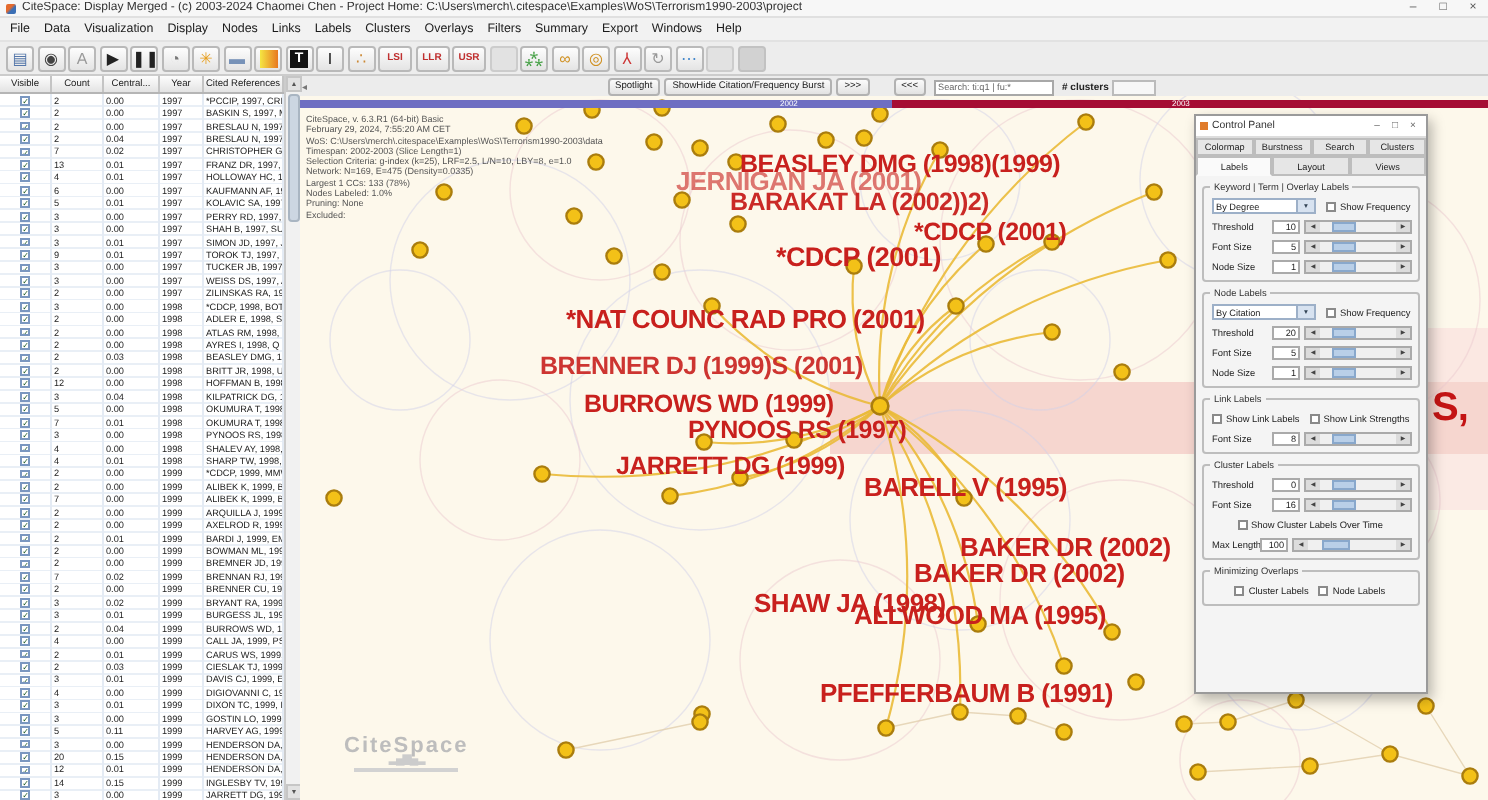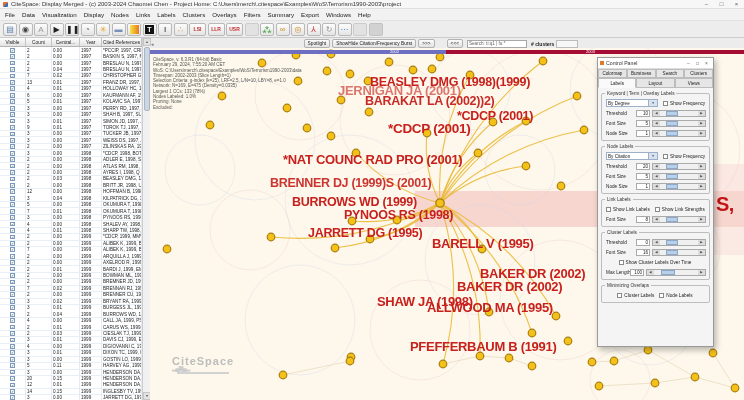--- a/index.html
+++ b/index.html
@@ -62,21 +62,21 @@
   .canvas{position:absolute;left:150px;top:48px;width:594px;height:352px;background:#fdf8eb;overflow:hidden}
   .band{position:absolute}
   .timebar-left{position:absolute;left:0;top:2px;width:296px;height:4px;background:#6e6ec2}
   .timebar-right{position:absolute;left:296px;top:2px;width:298px;height:4px;background:#a50d34}
   .tb-year{position:absolute;top:2px;font-size:4px;line-height:4px;color:#fff;letter-spacing:0}
   .meta{position:absolute;left:3px;top:9px;font-size:4.5px;line-height:5.3px;color:#555;white-space:nowrap}
   #graph-svg{position:absolute;left:0;top:0}
   .nlabel{position:absolute;font-weight:bold;color:#c8201d;white-space:nowrap;letter-spacing:-0.3px;line-height:1}
   .big-label{position:absolute;font-weight:bold;color:#c41414;white-space:nowrap;letter-spacing:-0.5px;
     font-size:20px;line-height:1}
-  .watermark{position:absolute;left:22px;top:308px;text-align:left}
+  .watermark{position:absolute;left:22px;top:320px;text-align:center}
   .wm-text{font-size:11px;font-weight:bold;letter-spacing:1px;color:#bdbdbd;line-height:10px}
   .wm-logo{font-size:6px;color:#cccccc;line-height:5px;letter-spacing:-1px}
   .wm-bar{width:52px;height:2px;background:#d2d2d2;margin:1px auto 0}
   
   .cpanel{position:absolute;left:597px;top:57px;width:117px;height:290px;background:#f4f4f4;
     border:1px solid #9a9a9a;box-shadow:2px 3px 6px rgba(0,0,0,.28);box-sizing:border-box;z-index:10}
   .cp-title{height:10px;display:flex;align-items:center;background:#ffffff;border-bottom:1px solid #ddd;
     font-size:5.2px;color:#333;padding:0 2px}
   .cp-icon{width:4px;height:4px;background:#e07b2a;margin-right:2px;flex:none}
   .cp-controls{margin-left:auto;display:flex}
@@ -820,22 +820,22 @@
 
     <div id="labels-layer">
         <div class="nlabel" style="left: 188px; top: 36px; font-size: 13px; opacity: 0.6;">JERNIGAN JA (2001)</div>
         <div class="nlabel" style="left: 220px; top: 28px; font-size: 12.5px; opacity: 1;">BEASLEY DMG (1998)(1999)</div>
         <div class="nlabel" style="left: 215px; top: 47px; font-size: 12.5px; opacity: 0.95;">BARAKAT LA (2002))2)</div>
         <div class="nlabel" style="left: 307px; top: 62px; font-size: 12.5px; opacity: 1;">*CDCP (2001)</div>
         <div class="nlabel" style="left: 238px; top: 74px; font-size: 13.5px; opacity: 1;">*CDCP (2001)</div>
         <div class="nlabel" style="left: 133px; top: 105px; font-size: 13px; opacity: 1;">*NAT COUNC RAD PRO (2001)</div>
         <div class="nlabel" style="left: 120px; top: 129px; font-size: 12.5px; opacity: 0.9;">BRENNER DJ (1999)S (2001)</div>
         <div class="nlabel" style="left: 142px; top: 148px; font-size: 12.5px; opacity: 1;">BURROWS WD (1999)</div>
-        <div class="nlabel" style="left: 194px; top: 161px; font-size: 12.5px; opacity: 1;">PYNOOS RS (1998)</div>
-        <div class="nlabel" style="left: 158px; top: 179px; font-size: 12.5px; opacity: 1;">JARRETT DG (1995)</div>
+        <div class="nlabel" style="left: 194px; top: 161px; font-size: 12.5px; opacity: 1;">PYNOOS RS (1997)</div>
+        <div class="nlabel" style="left: 158px; top: 179px; font-size: 12.5px; opacity: 1;">JARRETT DG (1999)</div>
         <div class="nlabel" style="left: 282px; top: 189px; font-size: 13px; opacity: 1;">BARELL V (1995)</div>
         <div class="nlabel" style="left: 330px; top: 219px; font-size: 13px; opacity: 1;">BAKER DR (2002)</div>
         <div class="nlabel" style="left: 307px; top: 232px; font-size: 13px; opacity: 1;">BAKER DR (2002)</div>
         <div class="nlabel" style="left: 227px; top: 247px; font-size: 13px; opacity: 1;">SHAW JA (1998)</div>
         <div class="nlabel" style="left: 277px; top: 253px; font-size: 13px; opacity: 1;">ALLWOOD MA (1995)</div>
         <div class="nlabel" style="left: 260px; top: 292px; font-size: 13px; opacity: 1;">PFEFFERBAUM B (1991)</div>
       </div>
 
     <div class="big-label" id="big-label-frag" style="left: 566px; top: 146px;">S,</div>
 

